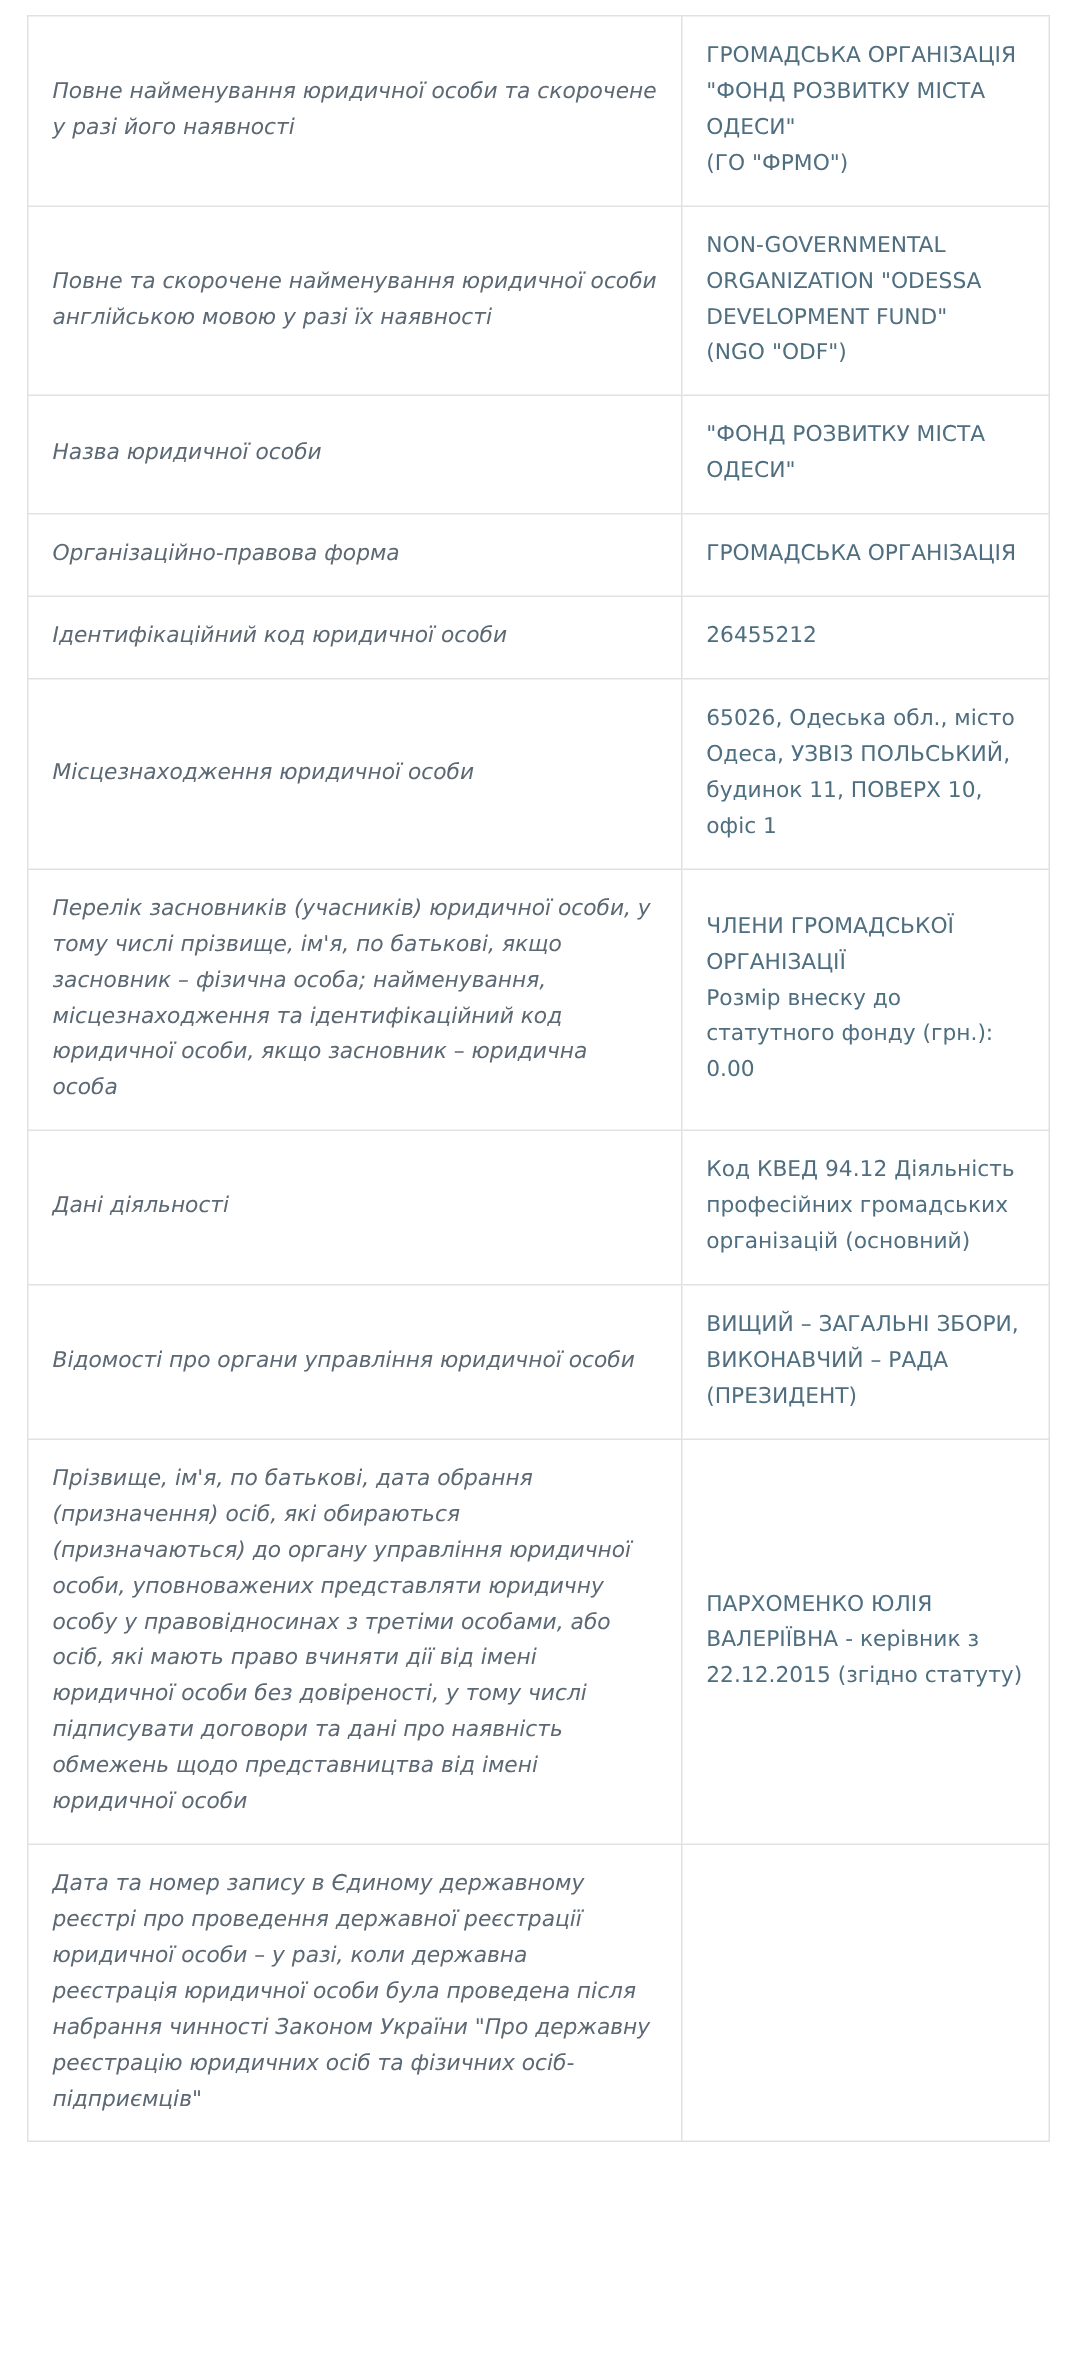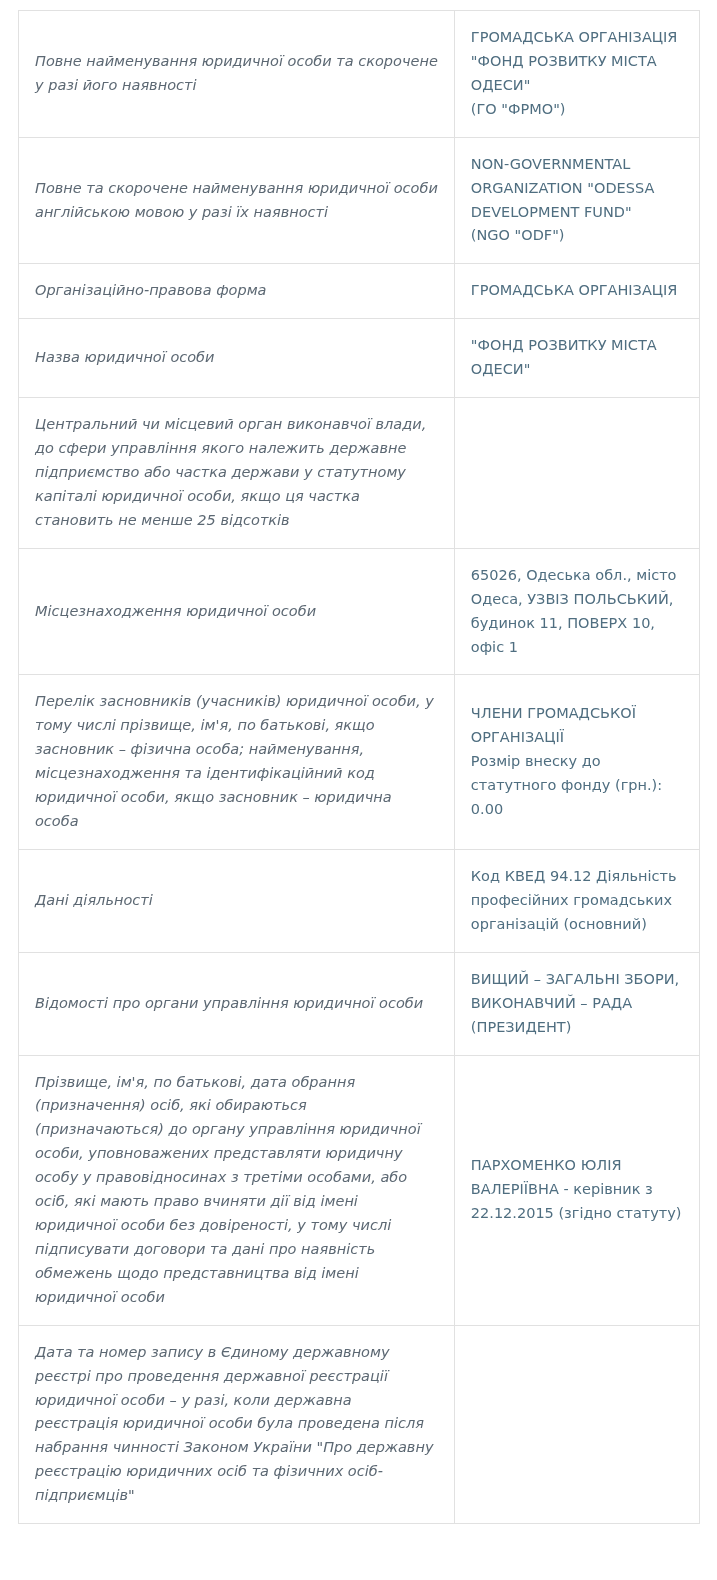--- a/index.html
+++ b/index.html
@@ -59,34 +59,34 @@
 (ГО "ФРМО")</td>
   </tr>
 
   <tr>
     <td class="label-cell">Повне та скорочене найменування юридичної особи англійською мовою у разі їх наявності</td>
     <td class="value-cell">NON-GOVERNMENTAL ORGANIZATION "ODESSA DEVELOPMENT FUND"
 (NGO "ODF")</td>
   </tr>
 
   <tr>
+    <td class="label-cell">Назва юридичної особи</td>
+    <td class="value-cell">"ФОНД РОЗВИТКУ МІСТА ОДЕСИ"</td>
+  </tr>
+
+  <tr>
     <td class="label-cell">Організаційно-правова форма</td>
     <td class="value-cell">ГРОМАДСЬКА ОРГАНІЗАЦІЯ</td>
   </tr>
 
   <tr>
-    <td class="label-cell">Назва юридичної особи</td>
-    <td class="value-cell">"ФОНД РОЗВИТКУ МІСТА ОДЕСИ"</td>
+    <td class="label-cell">Ідентифікаційний код юридичної особи</td>
+    <td class="value-cell">26455212</td>
   </tr>
 
-
-  <tr>
-    <td class="label-cell">Центральний чи місцевий орган виконавчої влади, до сфери управління якого належить державне підприємство або частка держави у статутному капіталі юридичної особи, якщо ця частка становить не менше 25 відсотків</td>
-    <td class="value-cell"></td>
-  </tr>
 
   <tr>
     <td class="label-cell">Місцезнаходження юридичної особи</td>
     <td class="value-cell">65026, Одеська обл., місто Одеса, УЗВІЗ ПОЛЬСЬКИЙ, будинок 11, ПОВЕРХ 10, офіс 1</td>
   </tr>
 
   <tr>
     <td class="label-cell">Перелік засновників (учасників) юридичної особи, у тому числі прізвище, ім'я, по батькові, якщо засновник – фізична особа; найменування, місцезнаходження та ідентифікаційний код юридичної особи, якщо засновник – юридична особа</td>
     <td class="value-cell">ЧЛЕНИ ГРОМАДСЬКОЇ ОРГАНІЗАЦІЇ
 Розмір внеску до статутного фонду (грн.): 0.00</td>

